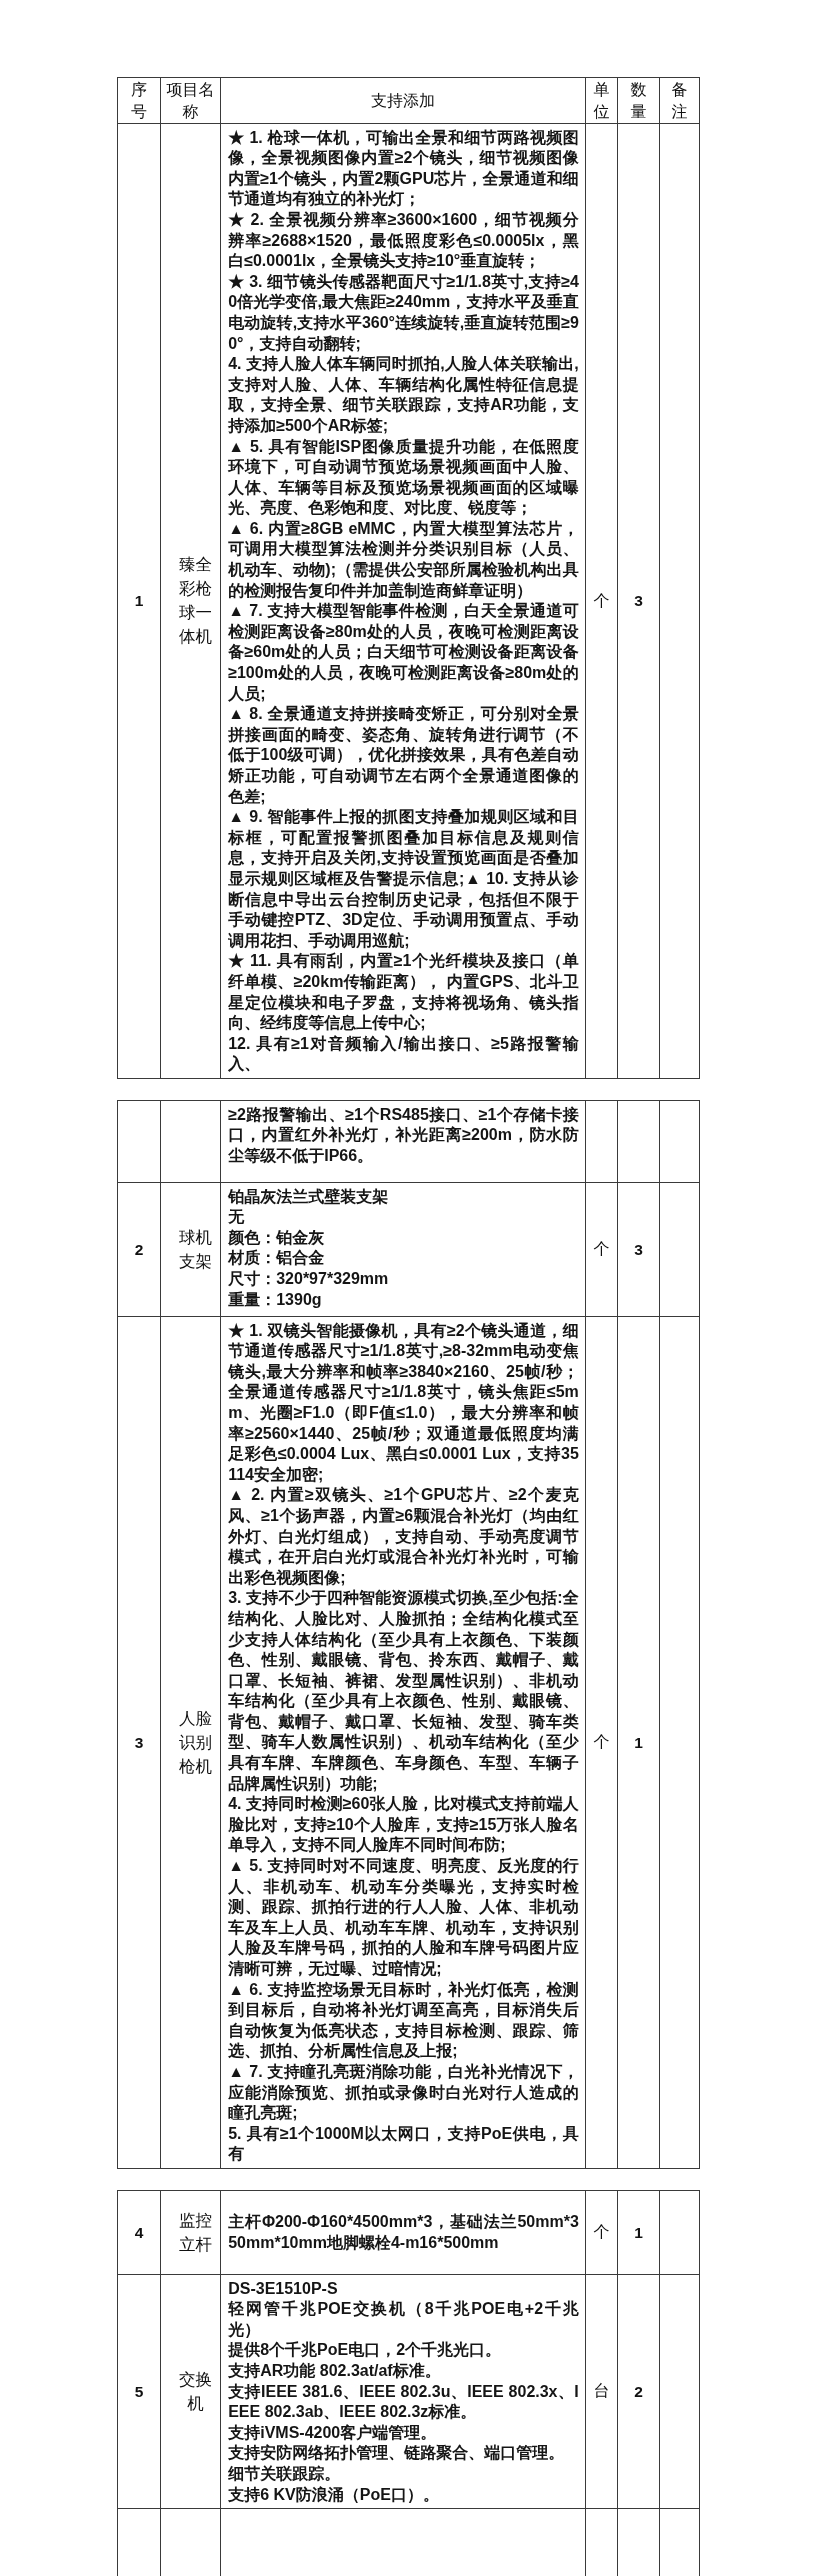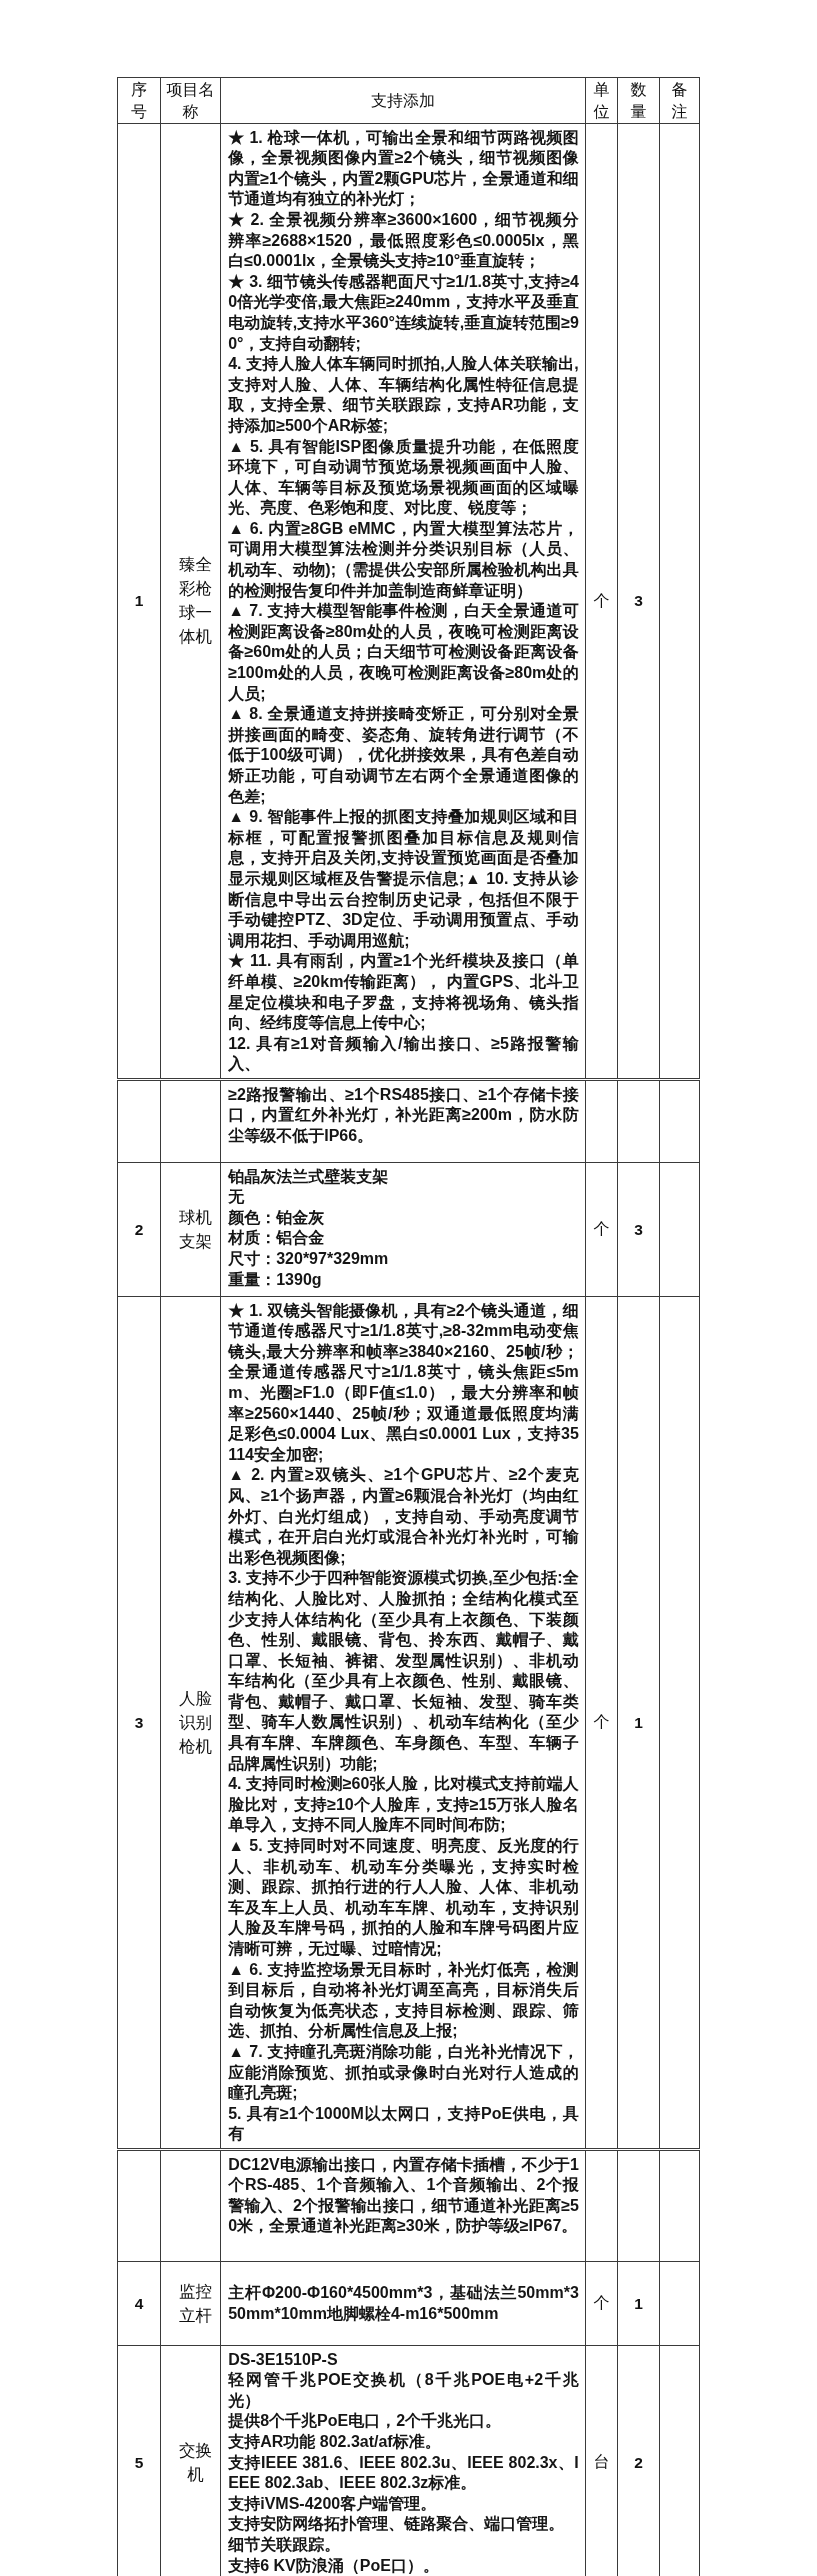--- a/index.html
+++ b/index.html
@@ -16,21 +16,21 @@
     width: 583px;
     margin-left: 117px;
     padding-top: 77px;
   }
   table.spec {
     width: 583px;
     border-collapse: collapse;
     table-layout: fixed;
   }
   table.spec + table.spec {
-    margin-top: 1px;
+    margin-top: 21px;
   }
   td, th {
     border: 1px solid #3a3a3a;
     padding: 0;
     vertical-align: middle;
     font-weight: normal;
   }
   col.c-no   { width: 43px; }
   col.c-name { width: 60px; }
   col.c-desc { width: 365px; }
@@ -193,30 +193,20 @@
   <table class="spec">
     <colgroup>
       <col class="c-no">
         <col class="c-name">
         <col class="c-desc">
       <col class="c-unit">
         <col class="c-qty">
         <col class="c-note">
     </colgroup>
     <tbody>
-        <tr style="height:111px">
-      <td class="no-cell"></td>
-      <td class="name-cell"></td>
-      <td class="desc-cell">
-            <p class="para">DC12V电源输出接口，内置存储卡插槽，不少于1个RS-485、1个音频输入、1个音频输出、2个报警输入、2个报警输出接口，细节通道补光距离≥50米，全景通道补光距离≥30米，防护等级≥IP67。</p>
-          </td>
-      <td class="unit-cell"></td>
-      <td class="qty-cell"></td>
-      <td class="note-cell"></td>
-    </tr>
     <tr style="height:84px">
       <td class="no-cell">4</td>
       <td class="name-cell">监控立杆</td>
       <td class="desc-cell desc-mid">
             <p class="para">主杆Φ200-Φ160*4500mm*3，基础法兰50mm*350mm*10mm地脚螺栓4-m16*500mm</p>
           </td>
       <td class="unit-cell">个</td>
       <td class="qty-cell">1</td>
       <td class="note-cell"></td>
     </tr>

